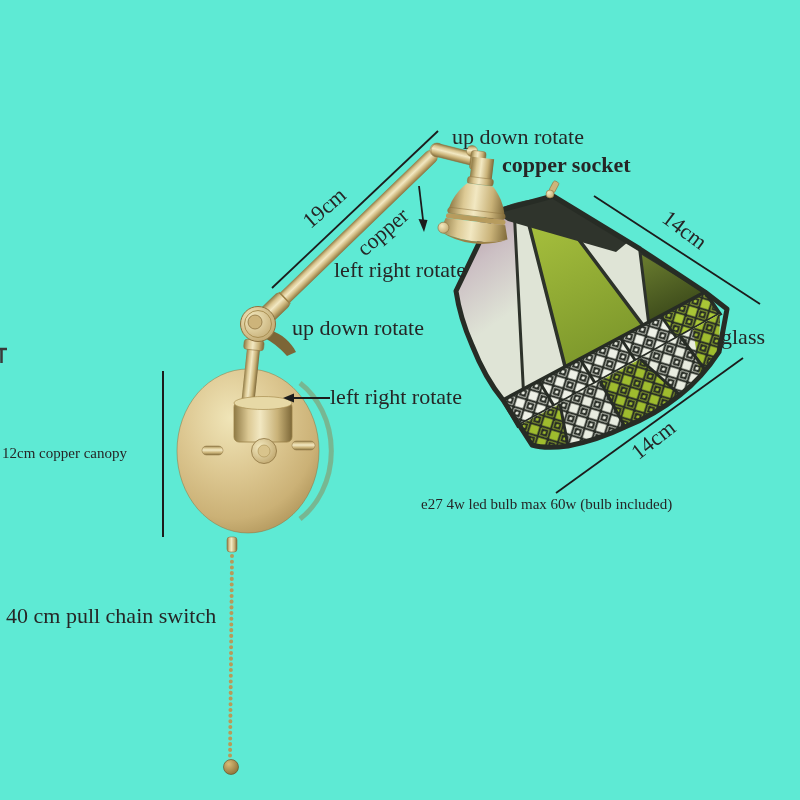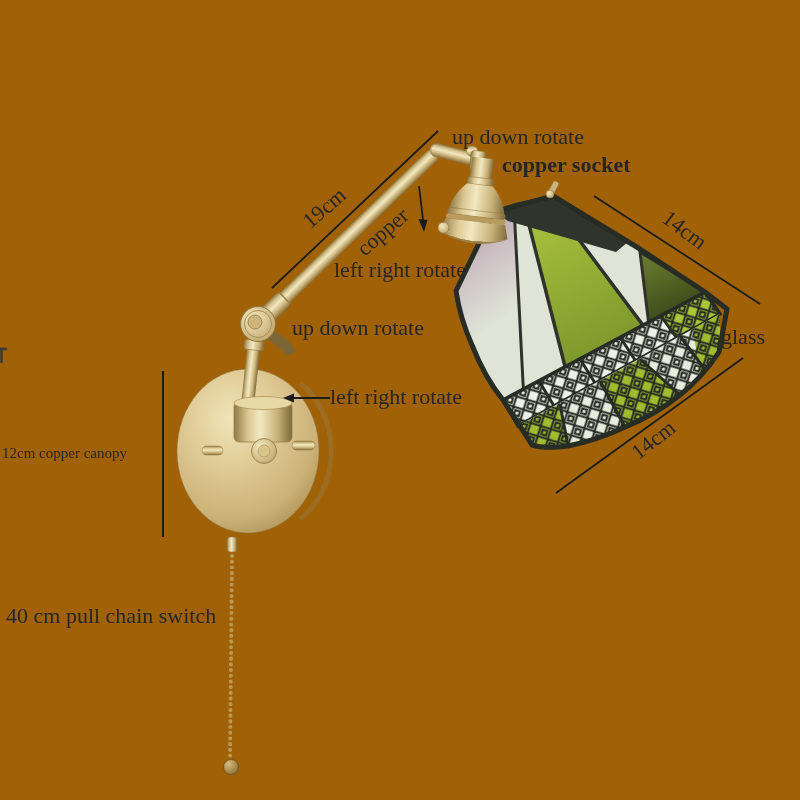--- a/index.html
+++ b/index.html
@@ -1,16 +1,16 @@
 <!DOCTYPE html>
 <html><head>
 <meta charset="utf-8">
 <style>
   html,body{margin:0;padding:0;background:#ffffff;}
-  #stage{position:relative;width:800px;height:800px;background:#a16207;overflow:hidden;
+  #stage{position:relative;width:800px;height:800px;background:#5eead4;overflow:hidden;
          font-family:"Liberation Serif","DejaVu Serif",serif;}
   #lamp-svg{position:absolute;left:0;top:0;}
   .lbl{position:absolute;color:#262626;font-size:22px;line-height:1.1;white-space:nowrap;
        font-family:"Liberation Serif","DejaVu Serif",serif;}
   .lbl.small{font-size:15px;text-align:center;}
   .rot{transform-origin:center center;}
 </style>
 </head>
 <body>
 
@@ -180,15 +180,16 @@
   <div class="lbl" style="left:502px;top:153px;font-weight:bold;">copper socket</div>
   <div class="lbl rot" style="left:300px;top:196px;transform:rotate(-41deg);">19cm</div>
   <div class="lbl rot" style="left:353px;top:220px;transform:rotate(-41deg);">copper</div>
   <div class="lbl" style="left:334px;top:258px;">left right rotate</div>
   <div class="lbl" style="left:292px;top:316px;">up down rotate</div>
   <div class="lbl" style="left:330px;top:385px;">left right rotate</div>
   <div class="lbl small" style="left:2px;top:445px;">12cm copper canopy</div>
   <div class="lbl rot" style="left:660px;top:218px;transform:rotate(37deg);">14cm</div>
   <div class="lbl" style="left:721px;top:325px;text-align:right;">glass</div>
   <div class="lbl rot" style="left:629px;top:428px;transform:rotate(-38deg);">14cm</div>
+  <div class="lbl small" style="left:421px;top:496px;">e27 4w led bulb max 60w  (bulb included)</div>
   <div class="lbl" style="left:6px;top:604px;">40 cm pull chain switch</div>
 
 </div>
 
 </body></html>

